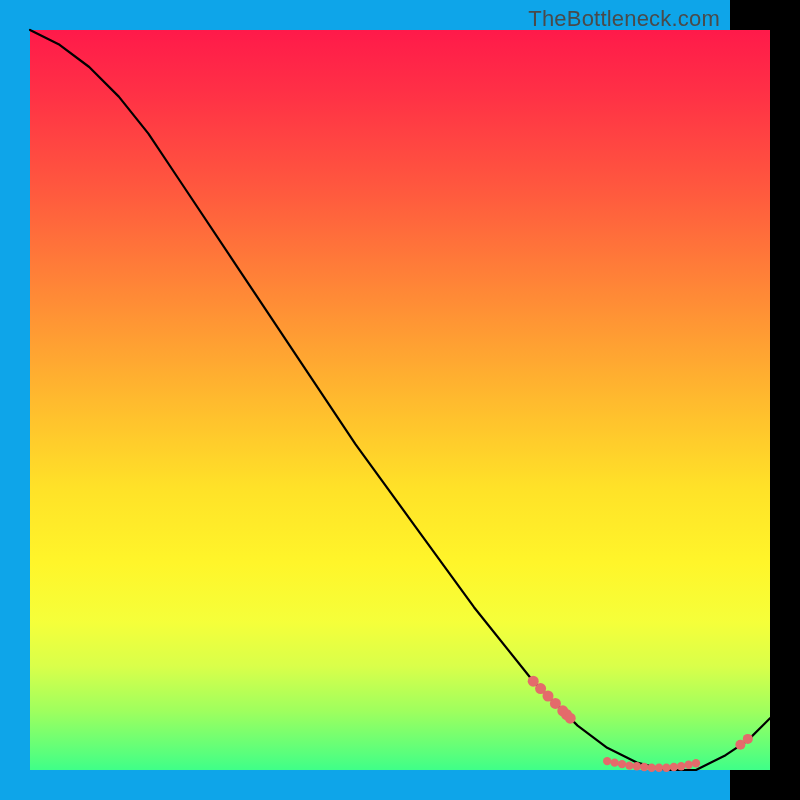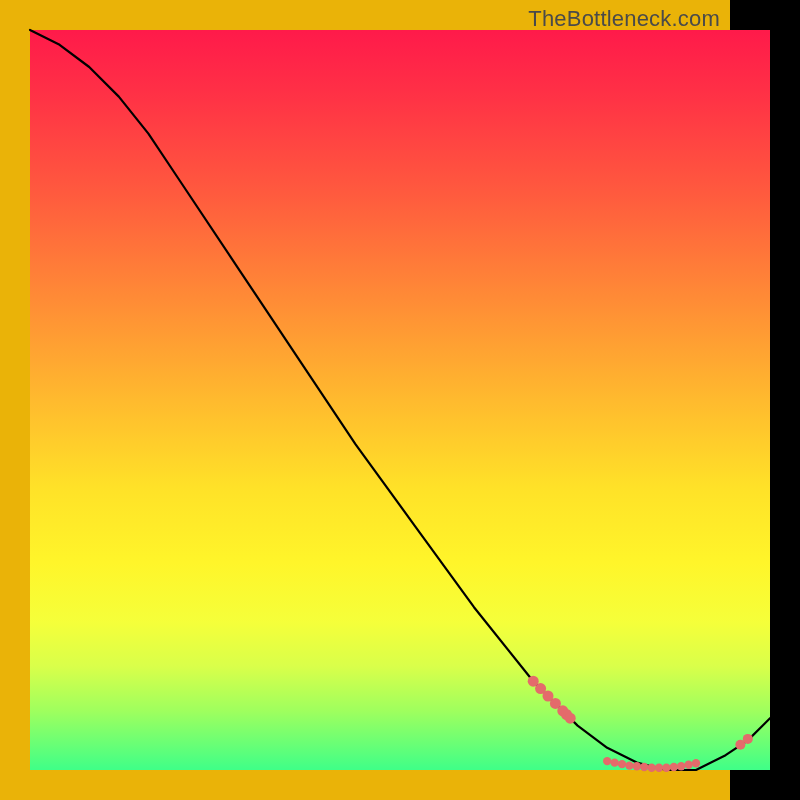--- a/index.html
+++ b/index.html
@@ -8,21 +8,21 @@
     width: 800px;
     height: 800px;
     background: #000;
     overflow: hidden;
     font-family: Arial, Helvetica, sans-serif;
   }
   .frame {
     position: relative;
     width: 730px;
     height: 800px;
-    background: #eab308;
+    background: #0ea5e9;
   }
   .watermark {
     position: absolute;
     top: 6px;
     right: 10px;
     color: #4a4a4a;
     font-size: 22px;
     font-weight: 500;
     letter-spacing: 0.2px;
     user-select: none;

